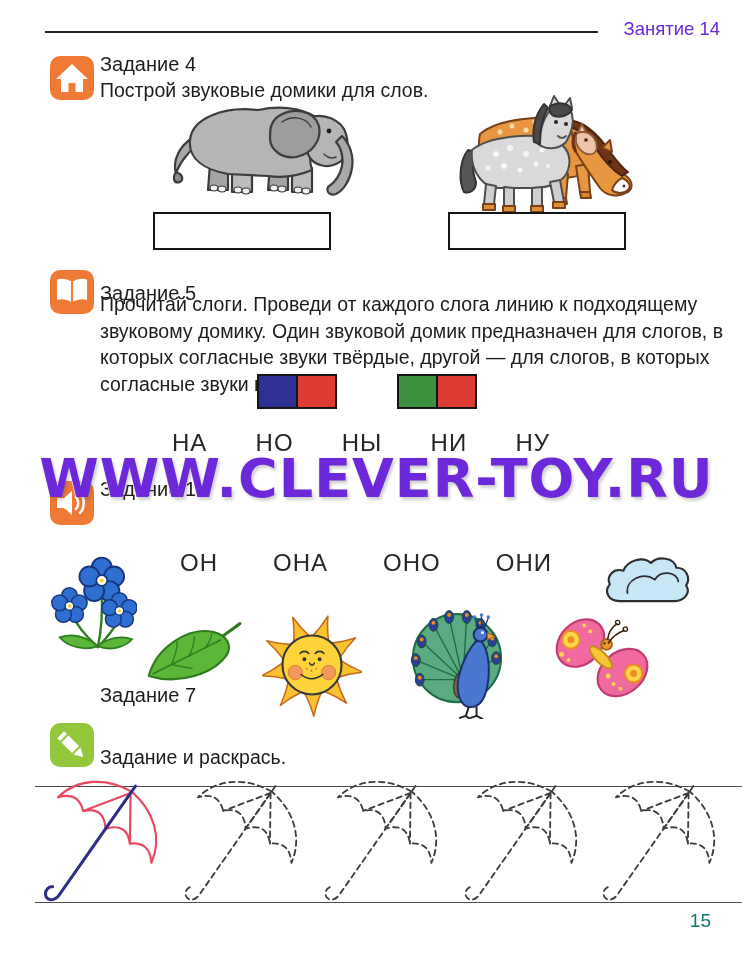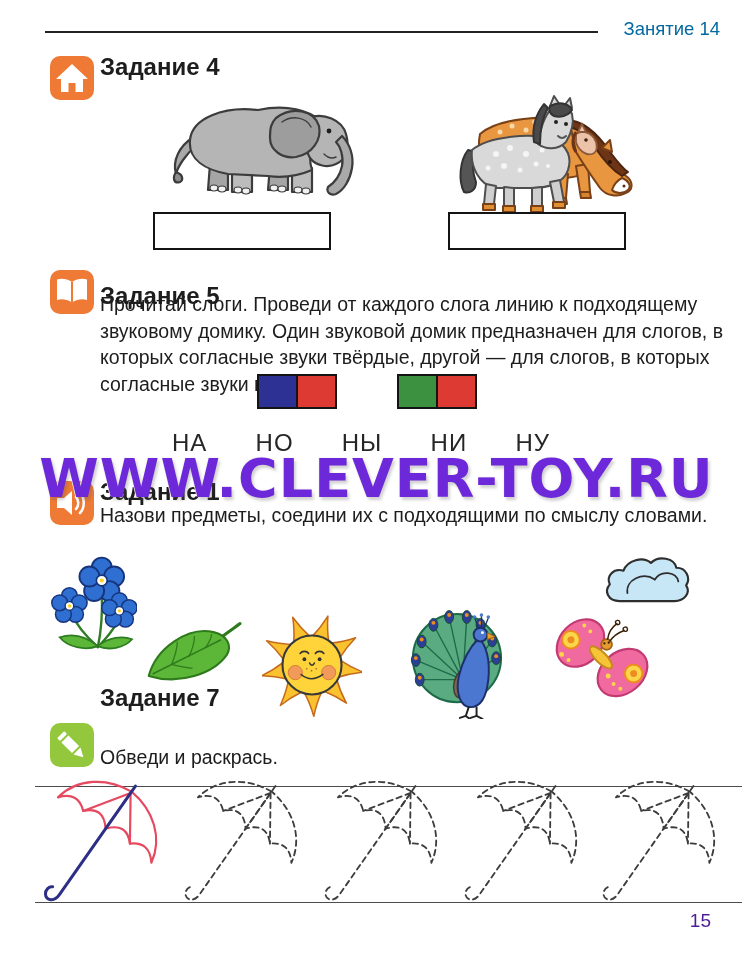--- a/index.html
+++ b/index.html
@@ -2,24 +2,24 @@
 <html><head>
 <meta charset="utf-8">
 <style>
   html,body{margin:0;padding:0;background:#ffffff;}
   .page{
     position:relative;width:753px;height:960px;background:#ffffff;overflow:hidden;
     font-family:"Liberation Sans","DejaVu Sans",sans-serif;color:#1d1d1d;
   }
   
   .header-rule{position:absolute;left:45px;top:31px;width:553px;border-top:2.4px solid #222;}
-  .header-label{position:absolute;right:33px;top:18px;font-size:18.5px;color:#0369a1;}
+  .header-label{position:absolute;right:33px;top:18px;font-size:18.5px;color:#6d28d9;}
   
   .task-icon{position:absolute;left:50px;width:44px;height:44px;}
-  .task-title{position:absolute;left:100px;font-size:24px;font-weight:bold;}
+  .task-title{position:absolute;left:100px;font-size:20px;font-weight:normal;}
   .task-instr{position:absolute;left:100px;width:632px;font-size:19.5px;line-height:26.5px;}
   
   .answer-box{position:absolute;height:34px;width:174px;border:2.6px solid #141414;background:#fff;}
   
   .sound-house{position:absolute;width:76px;height:31px;border:2.4px solid #141414;display:flex;}
   .sound-house div{flex:1;}
   .sound-house div:first-child{border-right:2.4px solid #141414;}
   
   .letter-row{position:absolute;display:flex;justify-content:space-between;font-size:24px;color:#262626;letter-spacing:1px;}
   
@@ -30,21 +30,21 @@
     font-family:"DejaVu Sans","Liberation Sans",sans-serif;z-index:5;
   }
   .art{position:absolute;}
   
   .guide-line{position:absolute;left:35px;width:707px;border-top:1.6px solid #4c4c4c;}
   .umb{position:absolute;width:130px;height:122px;overflow:visible;}
   .umb use{fill:none;}
   .umb-red .u-canopy{color:#e64a60;stroke-width:2.6;}
   .umb-red .u-pole{color:#2c2f85;stroke-width:3.6;}
   .umb-traced use{color:#3d3d3d;stroke-width:2.2;stroke-dasharray:6.5 5;}
-  .page-number{position:absolute;right:42px;top:910px;font-size:19px;color:#4c1d95;}
+  .page-number{position:absolute;right:42px;top:910px;font-size:19px;color:#0f766e;}
 </style>
 </head>
 <body>
 
 <div class="page">
 
   <svg width="0" height="0" style="position:absolute" aria-hidden="true">
     <defs>
       <g id="umb-canopy" fill="none" stroke="currentColor" stroke-linecap="round" stroke-linejoin="round">
         <path d="M0,0 C-34,3 -62,24 -68,56 Q-52,36 -34,52 Q-17,33 0,54 Q17,33 34,52 Q52,36 68,56 C62,24 34,3 0,0 Z"></path>
@@ -60,20 +60,21 @@
   <div class="header-label">Занятие 14</div>
 
   <div class="task-icon" style="top:56px">
     <svg viewBox="0 0 44 44" width="44" height="44">
       <rect width="44" height="44" rx="10" fill="#ee7a35"></rect>
       <path d="M22,8 L38,23 L33,23 L33,36 L11,36 L11,23 L6,23 Z" fill="#fff"></path>
       <rect x="18.5" y="27" width="7" height="9" fill="#ee7a35"></rect>
     </svg>
   </div>
   <div class="task-title" style="top:53px">Задание 4</div>
+  <div class="task-instr" style="top:77px">Построй звуковые домики для слов.</div>
 
   <svg class="art" style="left:158px;top:98px" width="205" height="112" viewBox="0 0 205 112">
     <g stroke="#3c3c3c" stroke-width="2.2" stroke-linejoin="round" stroke-linecap="round">
       <path d="M34,40 C22,48 14,62 18,76 C20,68 28,56 38,48 Z" fill="#a9a9a9"></path>
       <path d="M18,74 C14,80 16,86 22,84 C26,82 24,76 20,75 Z" fill="#8d8d8d"></path>
       <path d="M52,66 L50,92 L70,92 L70,68 Z" fill="#a5a5a5"></path>
       <path d="M112,68 L110,92 L130,92 L130,70 Z" fill="#a5a5a5"></path>
       <path d="M74,68 L74,94 L94,94 L94,70 Z" fill="#bcbcbc"></path>
       <path d="M134,70 L134,94 L154,94 L154,70 Z" fill="#bcbcbc"></path>
       <g fill="#f2f2f2" stroke-width="1.2">
@@ -193,22 +194,27 @@
 
   <div class="task-icon" style="top:481px">
     <svg viewBox="0 0 44 44" width="44" height="44">
       <rect width="44" height="44" rx="10" fill="#ee7a35"></rect>
       <path d="M7,17 L14,17 L22,10 L22,34 L14,27 L7,27 Z" fill="#fff"></path>
       <path d="M26,16 C29,19 29,25 26,28" stroke="#fff" stroke-width="2.5" fill="none" stroke-linecap="round"></path>
       <path d="M30,12 C35,17 35,27 30,32" stroke="#fff" stroke-width="2.5" fill="none" stroke-linecap="round"></path>
     </svg>
   </div>
   <div class="task-title" style="top:478px">Задание 1</div>
-  <div class="task-instr" style="top:502px">Назови предметы, соедини их с подходящими по смыслу словами.</div>
-
+
+  <div class="letter-row" style="left:180px;top:549px;width:372px">
+    <span>ОН</span>
+    <span>ОНА</span>
+    <span>ОНО</span>
+    <span>ОНИ</span>
+  </div>
 
   <svg class="art" style="left:44px;top:551px" width="93" height="106" viewBox="0 0 95 108">
     <g stroke="#2e7d22" stroke-width="2.4" fill="none" stroke-linecap="round">
       <path d="M59,42 C60,66 58,84 55,98"></path>
       <path d="M27,62 C34,78 46,90 55,98"></path>
       <path d="M78,68 C70,82 61,92 55,98"></path>
     </g>
     <g fill="#5cb637" stroke="#2e7d22" stroke-width="1.8">
       <path d="M55,97 C42,86 28,84 16,88 C24,98 42,102 55,97 Z"></path>
       <path d="M55,97 C66,88 80,86 90,90 C82,99 66,102 55,97 Z"></path>
@@ -374,21 +380,21 @@
     <svg viewBox="0 0 44 44" width="44" height="44">
       <rect width="44" height="44" rx="10" fill="#93c83d"></rect>
       <g transform="rotate(-45 22 23)">
         <rect x="17" y="7" width="10" height="4" rx="1" fill="#fff"></rect>
         <rect x="17" y="13" width="10" height="15" fill="#fff"></rect>
         <path d="M17,30 L22,39 L27,30 Z" fill="#fff"></path>
       </g>
     </svg>
   </div>
   <div class="task-title" style="top:684px">Задание 7</div>
-  <div class="task-instr" style="top:744px">Обведи и раскрась.</div>
+  <div class="task-instr" style="top:744px">Задание и раскрась.</div>
 
   <div class="guide-line" style="top:786px"></div>
   <div class="guide-line" style="top:902px"></div>
 
   <svg class="umb umb-red" viewBox="-10 0 155 145" style="left:41px;top:783px">
     <g transform="translate(98,10) rotate(35)">
       <use href="#umb-canopy" class="u-canopy"></use>
       <use href="#umb-pole" class="u-pole"></use>
     </g>
   </svg>

